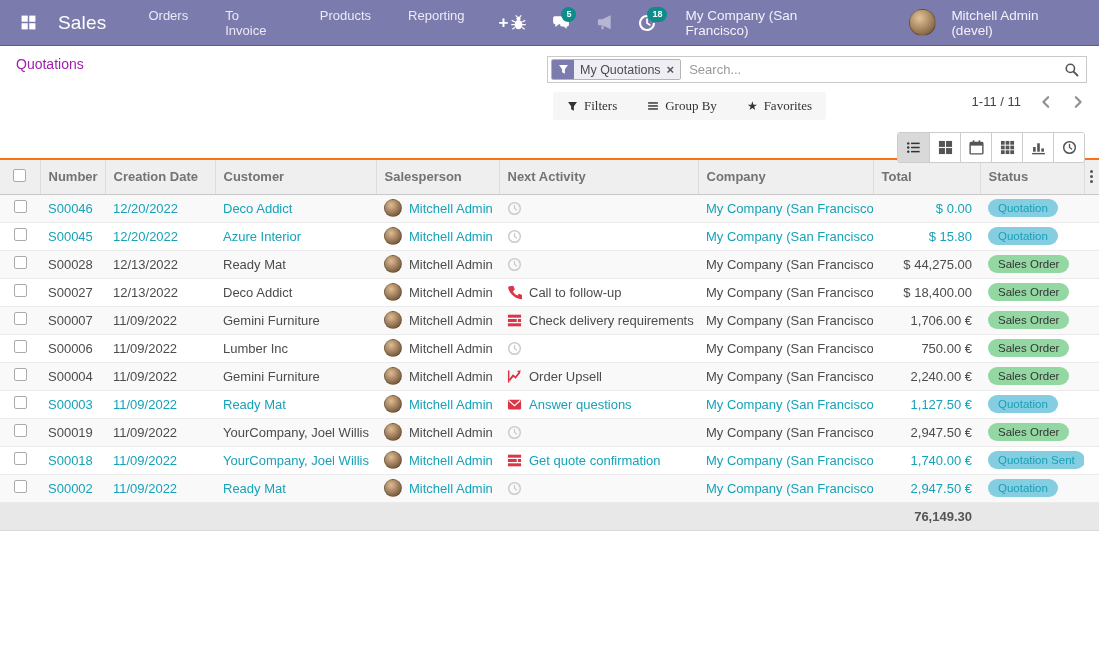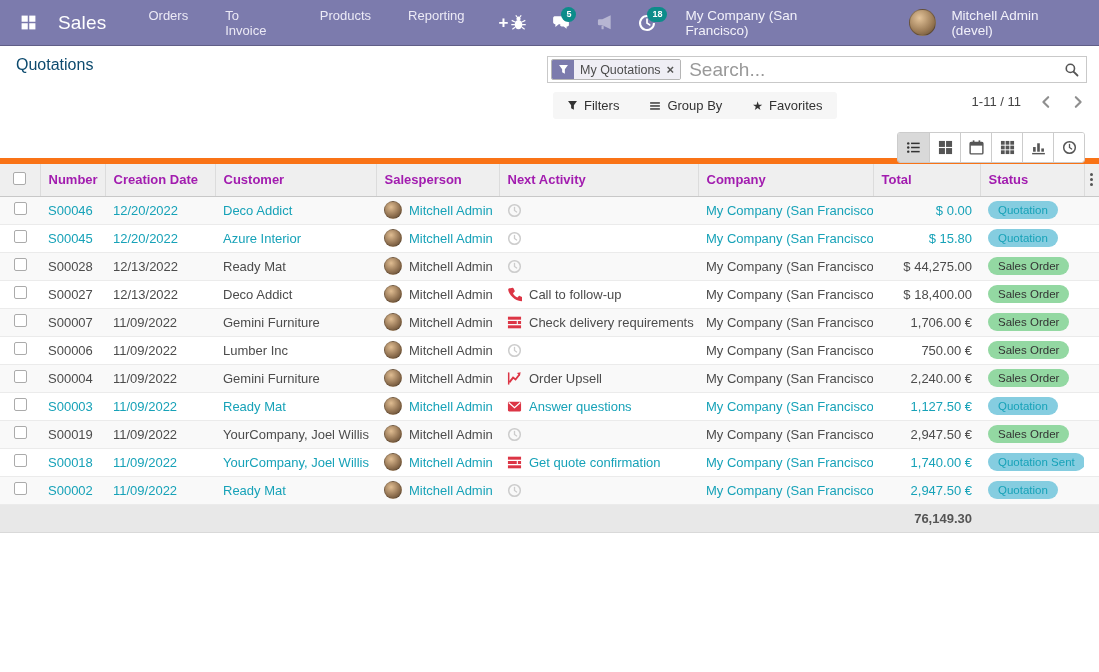--- a/index.html
+++ b/index.html
@@ -23,56 +23,56 @@
                 font-size:9px; line-height:1; padding:3px 5px; border-radius:9px; font-weight:bold; }
   .tb-company { font-size:13.5px; color:#f2f1fa; margin-right:46px; cursor:pointer; }
   .user-menu { display:flex; align-items:center; gap:9px; cursor:pointer; }
   .avatar-lg { width:27px; height:27px; border-radius:50%;
                background:radial-gradient(circle at 38% 32%, #e4c49a, #9a7a55 60%, #5d4730 100%);
                border:1px solid rgba(0,0,0,.25); }
   .tb-user { font-size:13.5px; color:#f2f1fa;margin-left:6px; }
 
   
   .cp { position:relative; height:112px; }
-  .page-title { position:absolute; left:16px; top:10px; font-size:16px; color:#0c4a6e; }
+  .page-title { position:absolute; left:16px; top:10px; font-size:14px; color:#a21caf; }
   .btn-row { position:absolute; left:16px; top:44px; display:flex; }
   .btn-create { background:#7c7bad; border:1px solid #6b6a97; color:#fff; font-size:13px;
                 padding:6px 15px; border-radius:3px 0 0 3px; cursor:pointer; }
   .btn-export { background:#fff; border:1px solid #ccc; border-left:none; width:31px;
                 border-radius:0 3px 3px 0; display:flex; align-items:center; justify-content:center;
                 cursor:pointer; color:#444; }
   .searchbar { position:absolute; left:547px; top:10px; width:540px; height:27px;
                border:1px solid #c9c9c9; background:#fff; display:flex; align-items:center; }
   .facet { display:flex; align-items:stretch; border:1px solid #b5b5b5; border-radius:2px;
            margin:2px 0 2px 3px; height:21px; overflow:hidden; }
   .facet-ico { background:#7c7bad; color:#fff; width:22px; display:flex; align-items:center; justify-content:center; }
   .facet-label { background:#efeef5; color:#4c4c4c; font-size:12.5px; display:flex; align-items:center;
                  padding:0 6px; gap:6px; }
   .facet-x { color:#555; font-weight:bold; font-size:13px; cursor:pointer; }
-  .search-input { flex:1; border:none; outline:none; font-size:19px; color:#a21caf; padding:0 8px;
+  .search-input { flex:1; border:none; outline:none; font-size:13px; color:#a21caf; padding:0 8px;
                   font-family:"Liberation Sans", sans-serif; }
   .search-input::placeholder { color:#999; }
   .search-go { width:30px; display:flex; align-items:center; justify-content:center; color:#555; cursor:pointer; }
   .filter-group { position:absolute; left:553px; top:46px; display:flex; align-items:center;
-                  background:#f6f6f6; border-radius:3px; padding:6px 14px; gap:30px; }
+                  background:#f6f6f6; border-radius:3px; padding:6px 14px; gap:30px;font-family:Liberation Serif, serif; }
   .fg-btn { display:flex; align-items:center; gap:6px; font-size:13px; color:#333; cursor:pointer; }
   .fg-btn .star { font-size:12px; }
   .pager { position:absolute; right:14px; top:48px; display:flex; align-items:center; gap:18px; }
   .pager-txt { font-size:13px; color:#444; cursor:pointer;text-align:center; }
   .pg-arrow { color:#8f8f8f; cursor:pointer; display:flex; }
   .switcher { position:absolute; right:14px; top:86px; display:flex; border:1px solid #ccc; border-radius:3px; overflow:hidden; }
   .sw-btn { width:31px; height:29px; display:flex; align-items:center; justify-content:center;
             background:#fff; border-left:1px solid #ccc; color:#555; cursor:pointer; }
   .sw-btn:first-child { border-left:none; }
   .sw-btn.active { background:#d9d9d9; color:#333; }
 
   
   table.list { width:1099px; border-collapse:collapse; table-layout:fixed; font-size:13px; }
-  table.list th { background:#efefef; border-top:6px solid #f97316; border-bottom:1px solid #c8c8c8;
-                  border-right:1px solid #dcdcdc; height:35px; text-align:left; color:#a21caf;
+  table.list th { background:#efefef; border-top:2px solid #f97316; border-bottom:1px solid #c8c8c8;
+                  border-right:1px solid #dcdcdc; height:35px; text-align:left; color:#737373;
                   font-weight:bold; padding:0 8px; cursor:pointer; white-space:nowrap; overflow:hidden; }
   table.list th:last-child { border-right:none; }
   table.list td { height:28px; border-bottom:1px solid #ebebeb; padding:0 8px; color:#4c4c4c;
                   white-space:nowrap; overflow:hidden; vertical-align:middle; }
   tr.rec:nth-child(odd) td { background:#f9f9f9; }
   tr.rec { cursor:pointer; }
   td.num, th.num { font-weight:normal; }
   td.right, th.right { text-align:right; padding-right:10px; }
   td.status-cell, th.status-cell { padding-left:14px; }
   tr.row-info td, tr.row-info td span { color:#17a2b8; }

